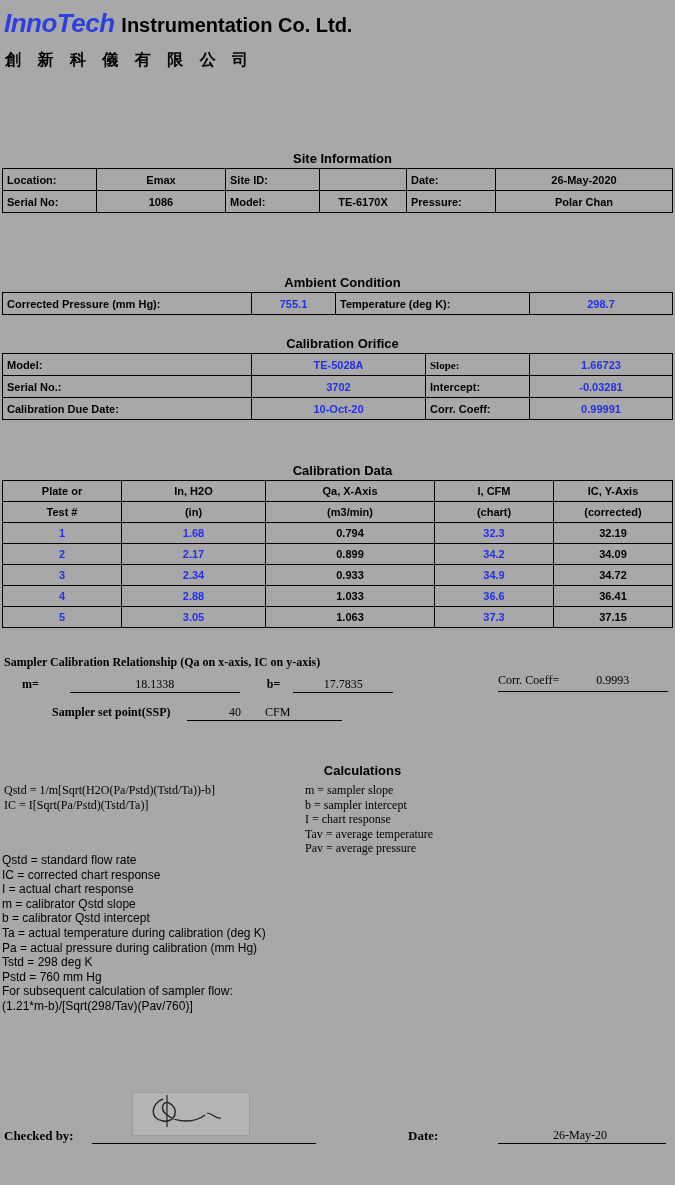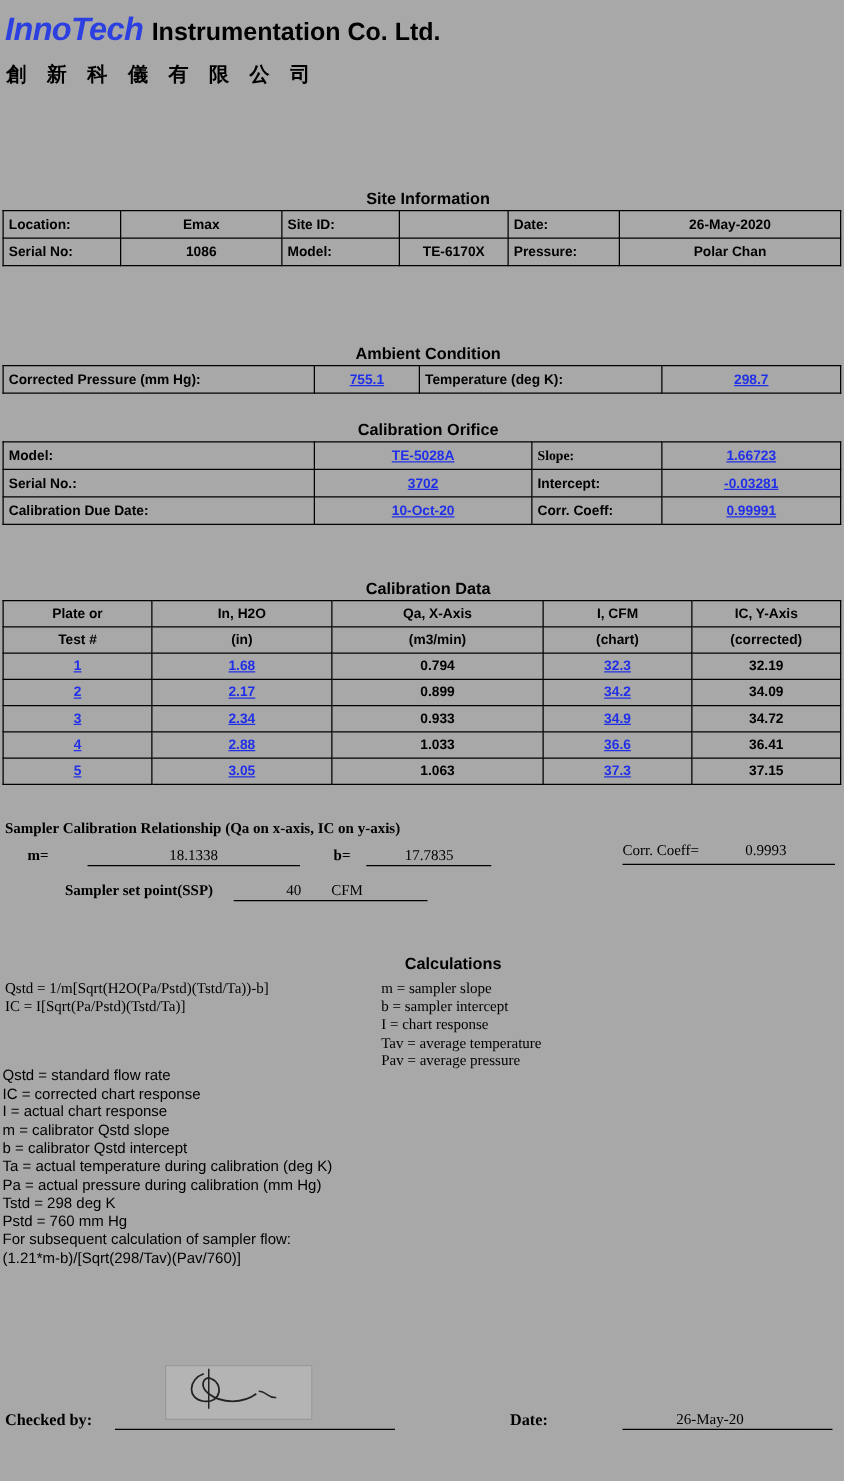--- a/index.html
+++ b/index.html
@@ -35,21 +35,21 @@
   table{border-collapse:collapse;}
   .tbl{width:671px;margin-left:2px;}
   .tbl td,.tbl th{
     border:1px solid #000;
     padding:2px 4px;
     font-size:11px;
     font-weight:bold;
     height:17px;
     background:#a8a8a8;
   }
-  .blue{color:#2130e8;text-decoration:underline;}
+  .blue{color:#2130e8;}
   .ctr{text-align:center;}
   .lft{text-align:left;}
 
   .title-box{
     position:absolute;left:2px;top:98px;width:669px;height:40px;
     border:2px solid #000;
     display:flex;align-items:center;justify-content:center;
     background:#a8a8a8;
   }
   .title-box span{
@@ -109,21 +109,21 @@
     font-family:"Liberation Serif",serif;font-size:13px;font-weight:bold;
   }
   .checked-line{
     position:absolute;left:92px;top:1143px;width:224px;border-bottom:1.5px solid #000;
   }
   .date-lbl{
     position:absolute;left:408px;top:1128px;
     font-family:"Liberation Serif",serif;font-size:13px;font-weight:bold;
   }
   .date-val{
-    position:absolute;left:488px;top:1128px;width:160px;text-align:center;
+    position:absolute;left:500px;top:1128px;width:160px;text-align:center;
     font-family:"Liberation Serif",serif;font-size:12px;
   }
   .date-line{
     position:absolute;left:498px;top:1143px;width:168px;border-bottom:1.5px solid #000;
   }
   .corr-wrap{
     position:absolute;left:498px;top:18px;font-family:"Liberation Serif",serif;font-size:12px;
   }
   .corr-line{
     position:absolute;left:498px;top:36px;width:170px;border-bottom:1.5px solid #000;

